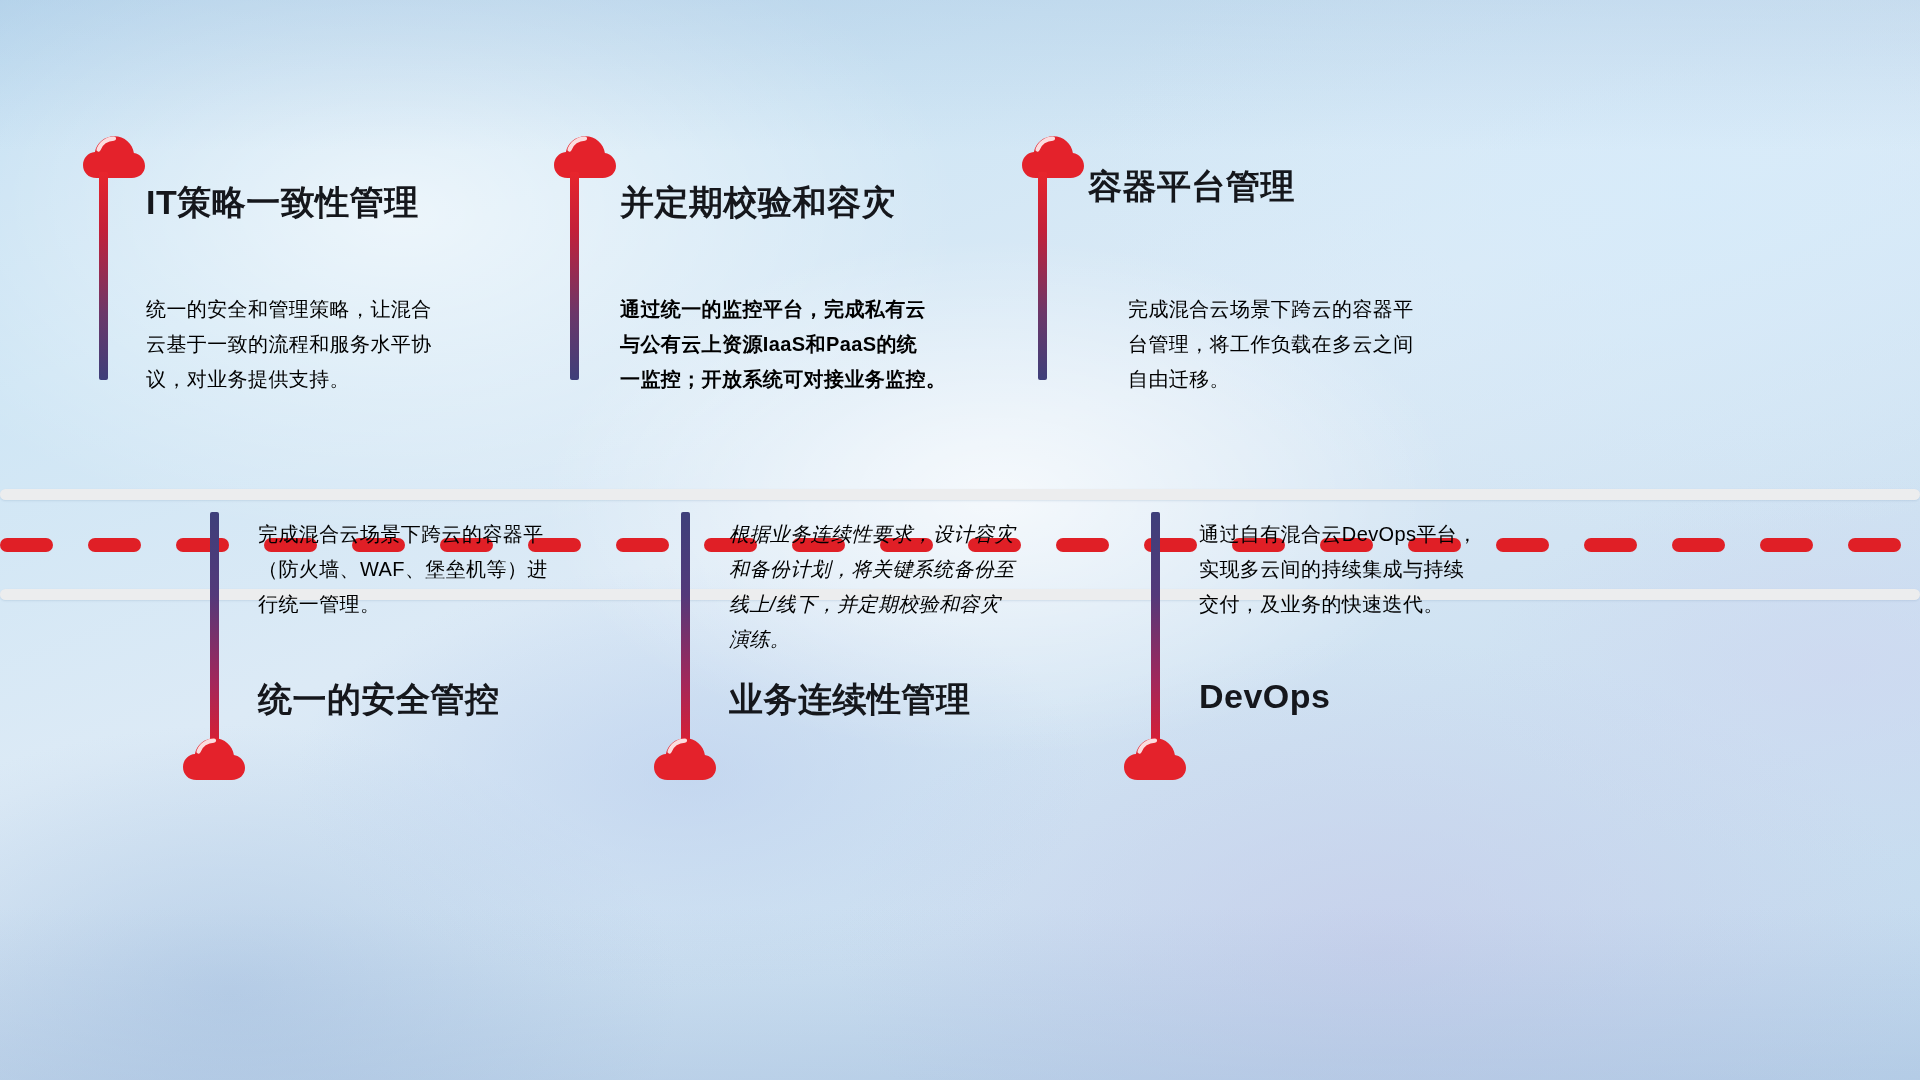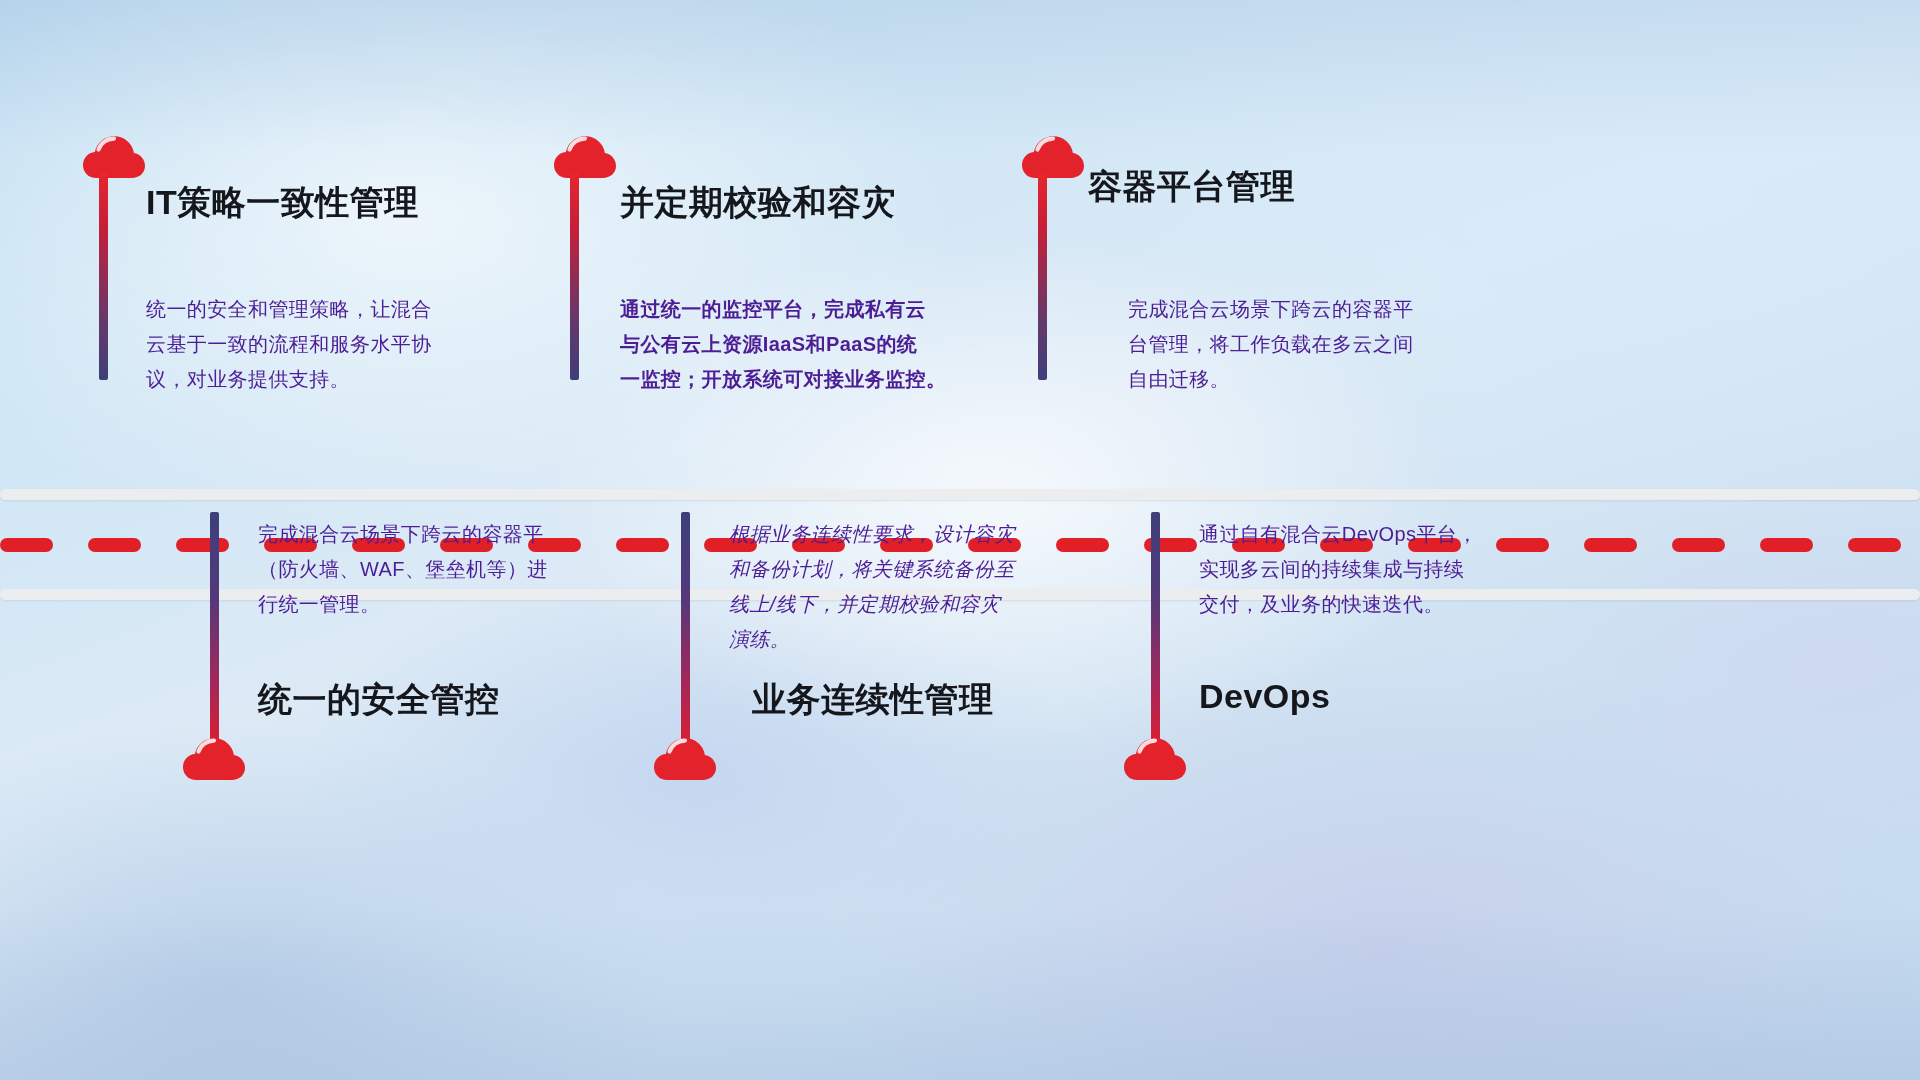--- a/index.html
+++ b/index.html
@@ -69,21 +69,21 @@
 
   .heading {
     position:absolute;
     font-size:34px; font-weight:700; color:#15171c;
     letter-spacing:.5px; white-space:nowrap;
   }
 
   .body-text {
     position:absolute;
     font-size:20px; line-height:35px;
-    color:#4c1d95; letter-spacing:.4px;
+    color:#000000; letter-spacing:.4px;
     white-space:pre-line;
   }
 </style>
 </head>
 <body>
 
 <div id="bg">
   <div class="bg-layer bg-base"></div>
   <div class="bg-layer bg-glow-3"></div>
   <div class="bg-layer bg-glow-1"></div>
@@ -179,21 +179,21 @@
     </svg>
   </div>
 </div>
 
 <div class="col">
   <div class="body-text" style="left:729px; top:517px; width:356px;font-style:italic;">根据业务连续性要求，设计容灾
 和备份计划，将关键系统备份至
 线上/线下，并定期校验和容灾
 演练。</div>
   <div class="stem up" style="left:681px; top:512px; height:231px;"></div>
-  <div class="heading" style="left:752px; top:677px;">业务连续性管理</div>
+  <div class="heading" style="left:729px; top:677px;">业务连续性管理</div>
   <div class="cloud" style="left:654px; top:735px;">
     <svg viewBox="0 0 62 46" width="62" height="46">
       <path d="M13.5 45 C5.4 45 0 39.2 0 31.9 C0 25.1 5.0 19.5 11.9 18.9 C13.6 10.0 21.6 3.2 31.3 3.2 C41.4 3.2 49.8 10.6 50.9 20.1 C57.3 21.2 62 26.5 62 33.0 C62 40.0 56.2 45 48.7 45 Z" fill="#e4222b"></path>
       <path d="M15.5 16.5 C17.8 10.0 23.9 5.6 31.0 5.6" stroke="#fdeced" stroke-width="4.2" stroke-linecap="round" fill="none" opacity=".93"></path>
     </svg>
   </div>
 </div>
 
 <div class="col">
   <div class="body-text" style="left:1199px; top:517px; width:356px;">通过自有混合云DevOps平台，

